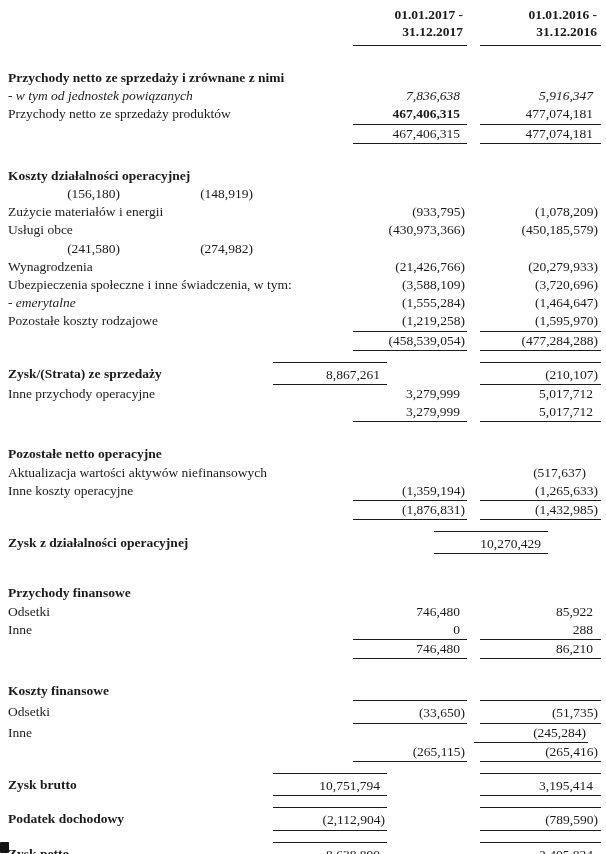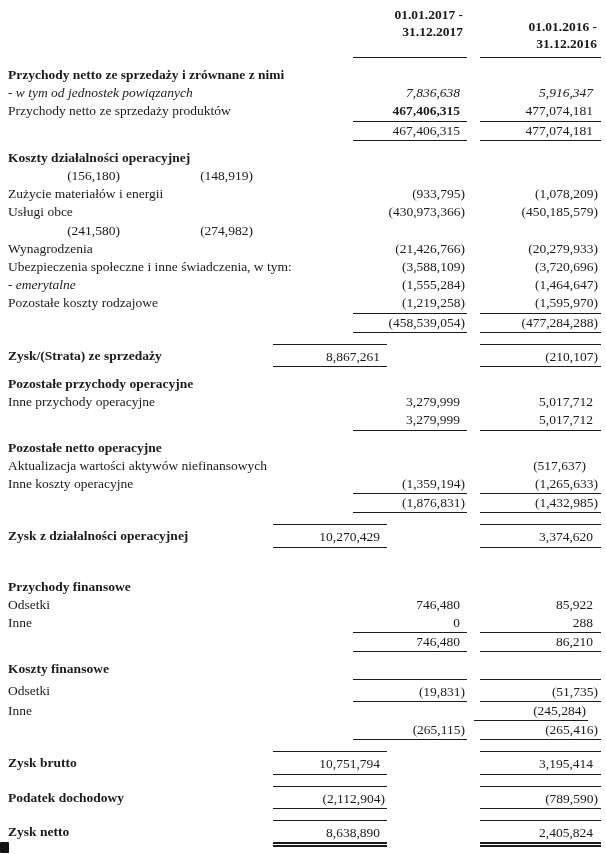--- a/index.html
+++ b/index.html
@@ -22,21 +22,21 @@
   .hcell {
     width: 114px;
     box-sizing: border-box;
     font-weight: bold;
     text-align: right;
     line-height: 17px;
     padding: 0 4px 5px 0;
     border-bottom: 1.7px solid #1b1b1b;
     white-space: nowrap;
   }
-  .hcell.c2 { width: 121px; margin-top: 12px; }
+  .hcell.c2 { width: 121px; }
   .hgap { width: 13px; }
   .rows { padding: 0 5px 0 8px; }
   .row {
     display: flex;
     min-height: 18.2px;
     line-height: 18.2px;
   }
   .lbl { flex: 1; padding-right: 4px; }
   .val {
     width: 114px;
@@ -49,21 +49,21 @@
   .val.neg { padding-right: 2px; }
   .val.c2.neg { padding-right: 3px; }
   .colgap { width: 13px; }
   .b { font-weight: 700; }
   .i { font-style: italic; }
   .rb { border-bottom: 1.7px solid #1b1b1b; }
   .rd { border-bottom: 5px double #1b1b1b; }
   .row.ra > div { padding-top: 3px; }
   .row.ra > .val { border-top: 1.7px solid #1b1b1b; font-family: Liberation Serif, serif; }
   .g-sm { margin-top: 11px; gap: 40px; }
-  .g-md { margin-top: 8px; }
+  .g-md { margin-top: 23px; }
   .g-lg { margin-top: 30px; justify-content: space-between; }
   .artifact {
     position: absolute;
     left: 0; bottom: 1px;
     width: 9px; height: 11px;
     background: #141414;
     border-radius: 1px;
   }
 </style>
 </head>
@@ -166,26 +166,20 @@
         <div class="val c1 rb neg">(458,539,054)</div>
         <div class="colgap"></div>
         <div class="val c2 rb neg">(477,284,288)</div>
       </div>
       <div class="row g-sm ra">
         <div class="lbl b">Zysk/(Strata) ze sprzedaży</div>
         <div class="val c1 rb">8,867,261</div>
         <div class="colgap"></div>
         <div class="val c2 rb neg">(210,107)</div>
       </div>
-      <div class="row g-md">
-        <div class="lbl b">Pozostałe przychody operacyjne</div>
-        <div class="val c1"></div>
-        <div class="colgap"></div>
-        <div class="val c2"></div>
-      </div>
       <div class="row">
         <div class="lbl">Inne przychody operacyjne</div>
         <div class="val c1">3,279,999</div>
         <div class="colgap"></div>
         <div class="val c2">5,017,712</div>
       </div>
       <div class="row">
         <div class="lbl"></div>
         <div class="val c1 rb">3,279,999</div>
         <div class="colgap"></div>
@@ -211,21 +205,20 @@
       <div class="row">
         <div class="lbl"></div>
         <div class="val c1 rb neg">(1,876,831)</div>
         <div class="colgap"></div>
         <div class="val c2 rb neg">(1,432,985)</div>
       </div>
       <div class="row g-sm ra">
         <div class="lbl b">Zysk z działalności operacyjnej</div>
         <div class="val c1 rb">10,270,429</div>
         <div class="colgap"></div>
-        <div class="val c2 rb">3,374,620</div>
       </div>
       <div class="row g-lg">
         <div class="lbl b">Przychody finansowe</div>
         <div class="val c1"></div>
         <div class="colgap"></div>
         <div class="val c2"></div>
       </div>
       <div class="row">
         <div class="lbl">Odsetki</div>
         <div class="val c1">746,480</div>
@@ -245,21 +238,21 @@
         <div class="val c2 rb">86,210</div>
       </div>
       <div class="row g-md">
         <div class="lbl b">Koszty finansowe</div>
         <div class="val c1"></div>
         <div class="colgap"></div>
         <div class="val c2"></div>
       </div>
       <div class="row ra">
         <div class="lbl">Odsetki</div>
-        <div class="val c1 rb neg">(19,831)</div>
+        <div class="val c1 rb neg">(33,650)</div>
         <div class="colgap"></div>
         <div class="val c2 rb neg">(51,735)</div>
       </div>
       <div class="row">
         <div class="lbl">Inne</div>
         <div class="val c1 rb neg">(245,284)</div>
         <div class="colgap"></div>
       </div>
       <div class="row">
         <div class="lbl"></div>

